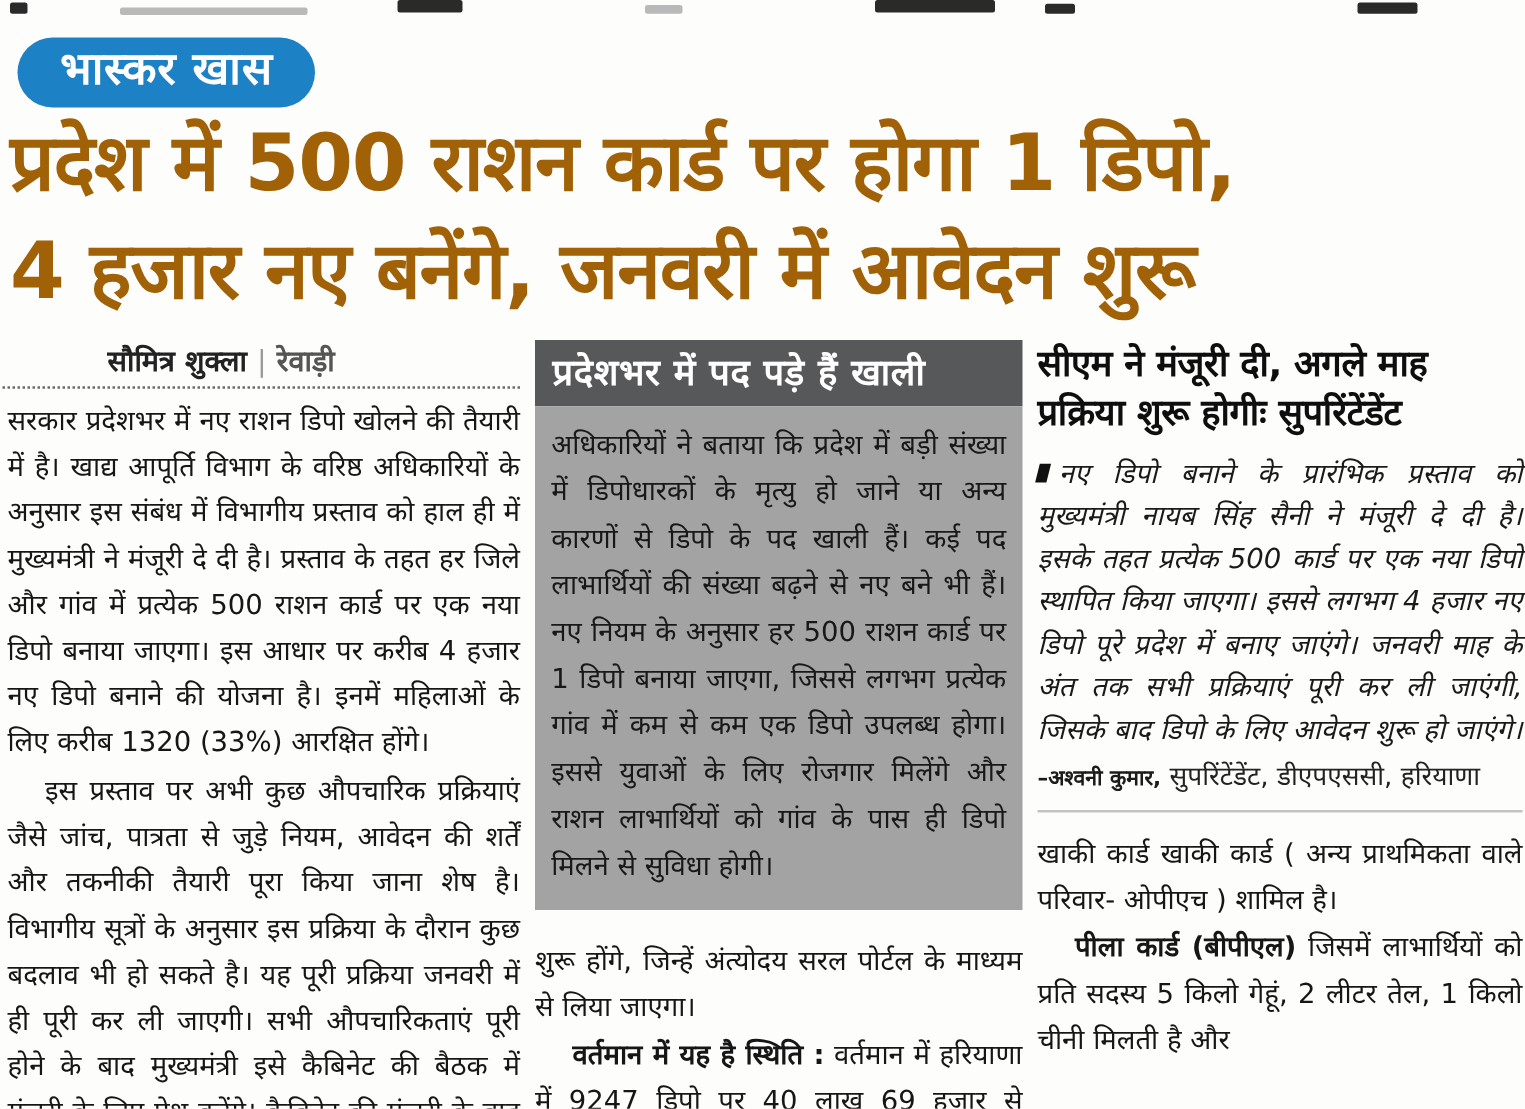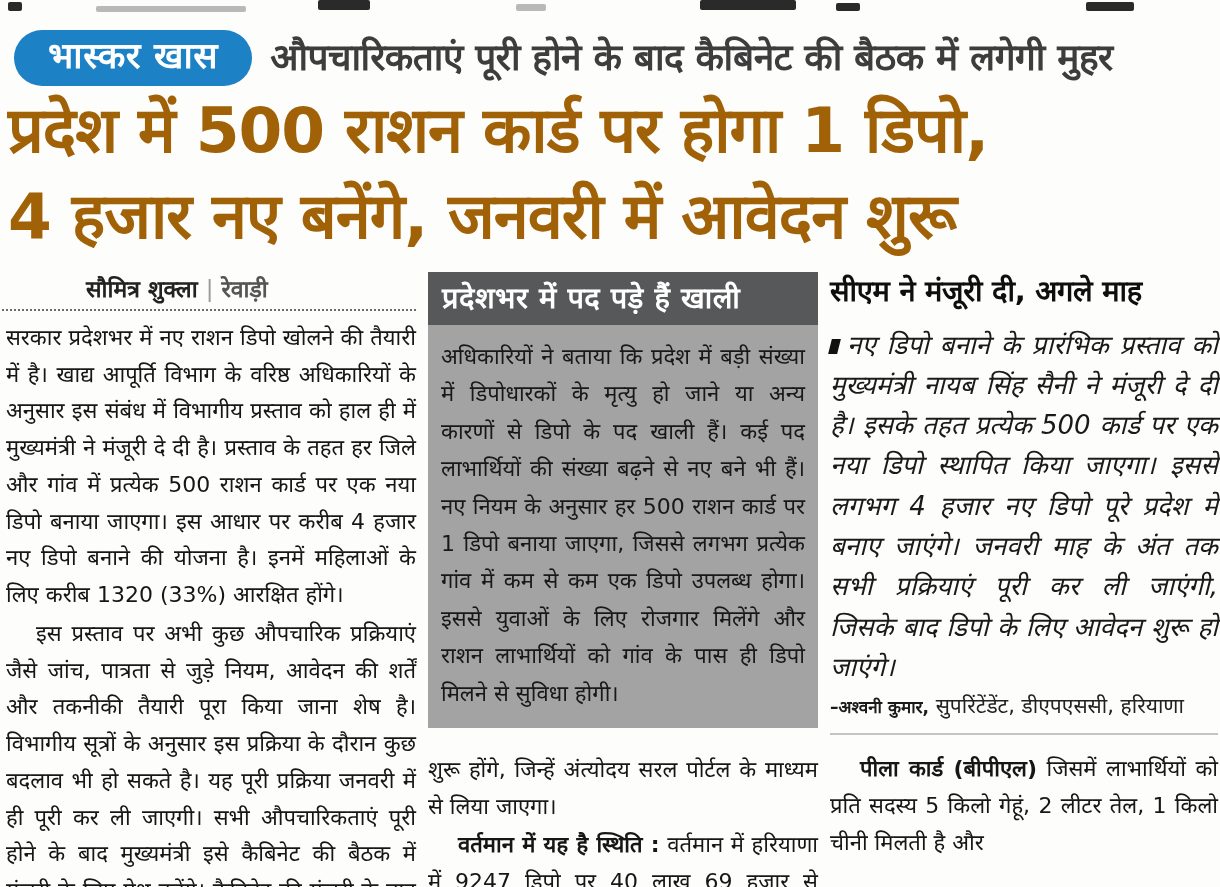--- a/index.html
+++ b/index.html
@@ -53,21 +53,21 @@
     background:#a3a3a3;padding:13px 13px 16px 13px;
     font-size:22px;line-height:1.7;text-align:justify;color:#181818;
   }
   .mid-flow{margin-top:24px;}
 
   
   .subhead{
     font-size:29px;font-weight:800;line-height:1.33;color:#0e0e0e;
     text-align:left;letter-spacing:-.3px;margin:0 0 14px 0;
   }
-  .quote{font-style:italic;font-size:26px;line-height:1.55;color:#1a1a1a;}
+  .quote{font-style:italic;font-size:22px;line-height:1.55;color:#1a1a1a;}
   .quote-flag{
     display:inline-block;width:9px;height:15px;background:#111;
     transform:skewX(-14deg);margin:0 8px 0 0;vertical-align:baseline;
   }
   .attribution{margin-top:4px;font-size:21px;text-align:left;}
   .attribution .name{font-weight:800;font-size:17px;}
   .attribution .role{color:#222;}
   .right-rule{border:0;border-top:2px solid #c4c4c4;margin:14px 0 16px 0;}
   .lead{font-weight:800;}
 </style>
@@ -77,21 +77,20 @@
 <div class="crop-mark" style="left:8px;top:2px;width:14px;height:9px;"></div>
 <div class="crop-mark light" style="left:96px;top:6px;width:150px;height:6px;"></div>
 <div class="crop-mark" style="left:318px;top:0;width:52px;height:10px;"></div>
 <div class="crop-mark light" style="left:516px;top:4px;width:30px;height:7px;"></div>
 <div class="crop-mark" style="left:700px;top:0;width:96px;height:10px;"></div>
 <div class="crop-mark" style="left:836px;top:3px;width:24px;height:8px;"></div>
 <div class="crop-mark" style="left:1086px;top:2px;width:48px;height:9px;"></div>
 
 <div class="kicker-row">
   <span class="badge">भास्कर खास</span>
-  <span class="kicker-text">औपचारिकताएं पूरी होने के बाद कैबिनेट की बैठक में लगेगी मुहर</span>
 </div>
 
 <div class="headline">
   <div>प्रदेश में 500 राशन कार्ड पर होगा 1 डिपो,</div>
   <div>4 हजार नए बनेंगे, जनवरी में आवेदन शुरू</div>
 </div>
 
 <div class="byline">
   <span class="author">सौमित्र शुक्ला</span><span class="sep">|</span><span class="place">रेवाड़ी</span>
 </div>
@@ -109,23 +108,25 @@
   </div>
   <div class="mid-flow body-text">
     <p>शुरू होंगे, जिन्हें अंत्योदय सरल पोर्टल के माध्यम से लिया जाएगा।</p>
     <p class="indent"><span class="lead">वर्तमान में यह है स्थिति :</span><span> वर्तमान में हरियाणा में 9247 डिपो पर 40 लाख 69 हजार से अधिक परिवारों के पास राशन कार्ड हैं, जिनमें कुल 1 करोड़ 59 लाख 14 हजार से अधिक सदस्य दर्ज हैं। राज्य में तीन तरह के राशन कार्ड जारी किए जाते हैं जिसमें पीला, गुलाबी और</span></p>
   </div>
 </div>
 
 <div class="col col-right">
   <div class="subhead">
     <div>सीएम ने मंजूरी दी, अगले माह</div>
+    <div>प्रक्रिया शुरू होगीः सुपरिंटेंडेंट</div>
   </div>
   <p class="quote"><span class="quote-flag"></span><span>नए डिपो बनाने के प्रारंभिक प्रस्ताव को मुख्यमंत्री नायब सिंह सैनी ने मंजूरी दे दी है। इसके तहत प्रत्येक 500 कार्ड पर एक नया डिपो स्थापित किया जाएगा। इससे लगभग 4 हजार नए डिपो पूरे प्रदेश में बनाए जाएंगे। जनवरी माह के अंत तक सभी प्रक्रियाएं पूरी कर ली जाएंगी, जिसके बाद डिपो के लिए आवेदन शुरू हो जाएंगे।</span></p>
   <div class="attribution">
     <span class="name">–अश्वनी कुमार,</span><span class="role"> सुपरिंटेंडेंट, डीएपएससी, हरियाणा</span>
   </div>
   <hr class="right-rule">
   <div class="body-text">
+    <p>खाकी कार्ड खाकी कार्ड ( अन्य प्राथमिकता वाले परिवार- ओपीएच ) शामिल है।</p>
     <p class="indent"><span class="lead">पीला कार्ड (बीपीएल)</span><span> जिसमें लाभार्थियों को प्रति सदस्य 5 किलो गेहूं, 2 लीटर तेल, 1 किलो चीनी मिलती है और</span></p>
 
   </div>
 </div>
 
 </body></html>

